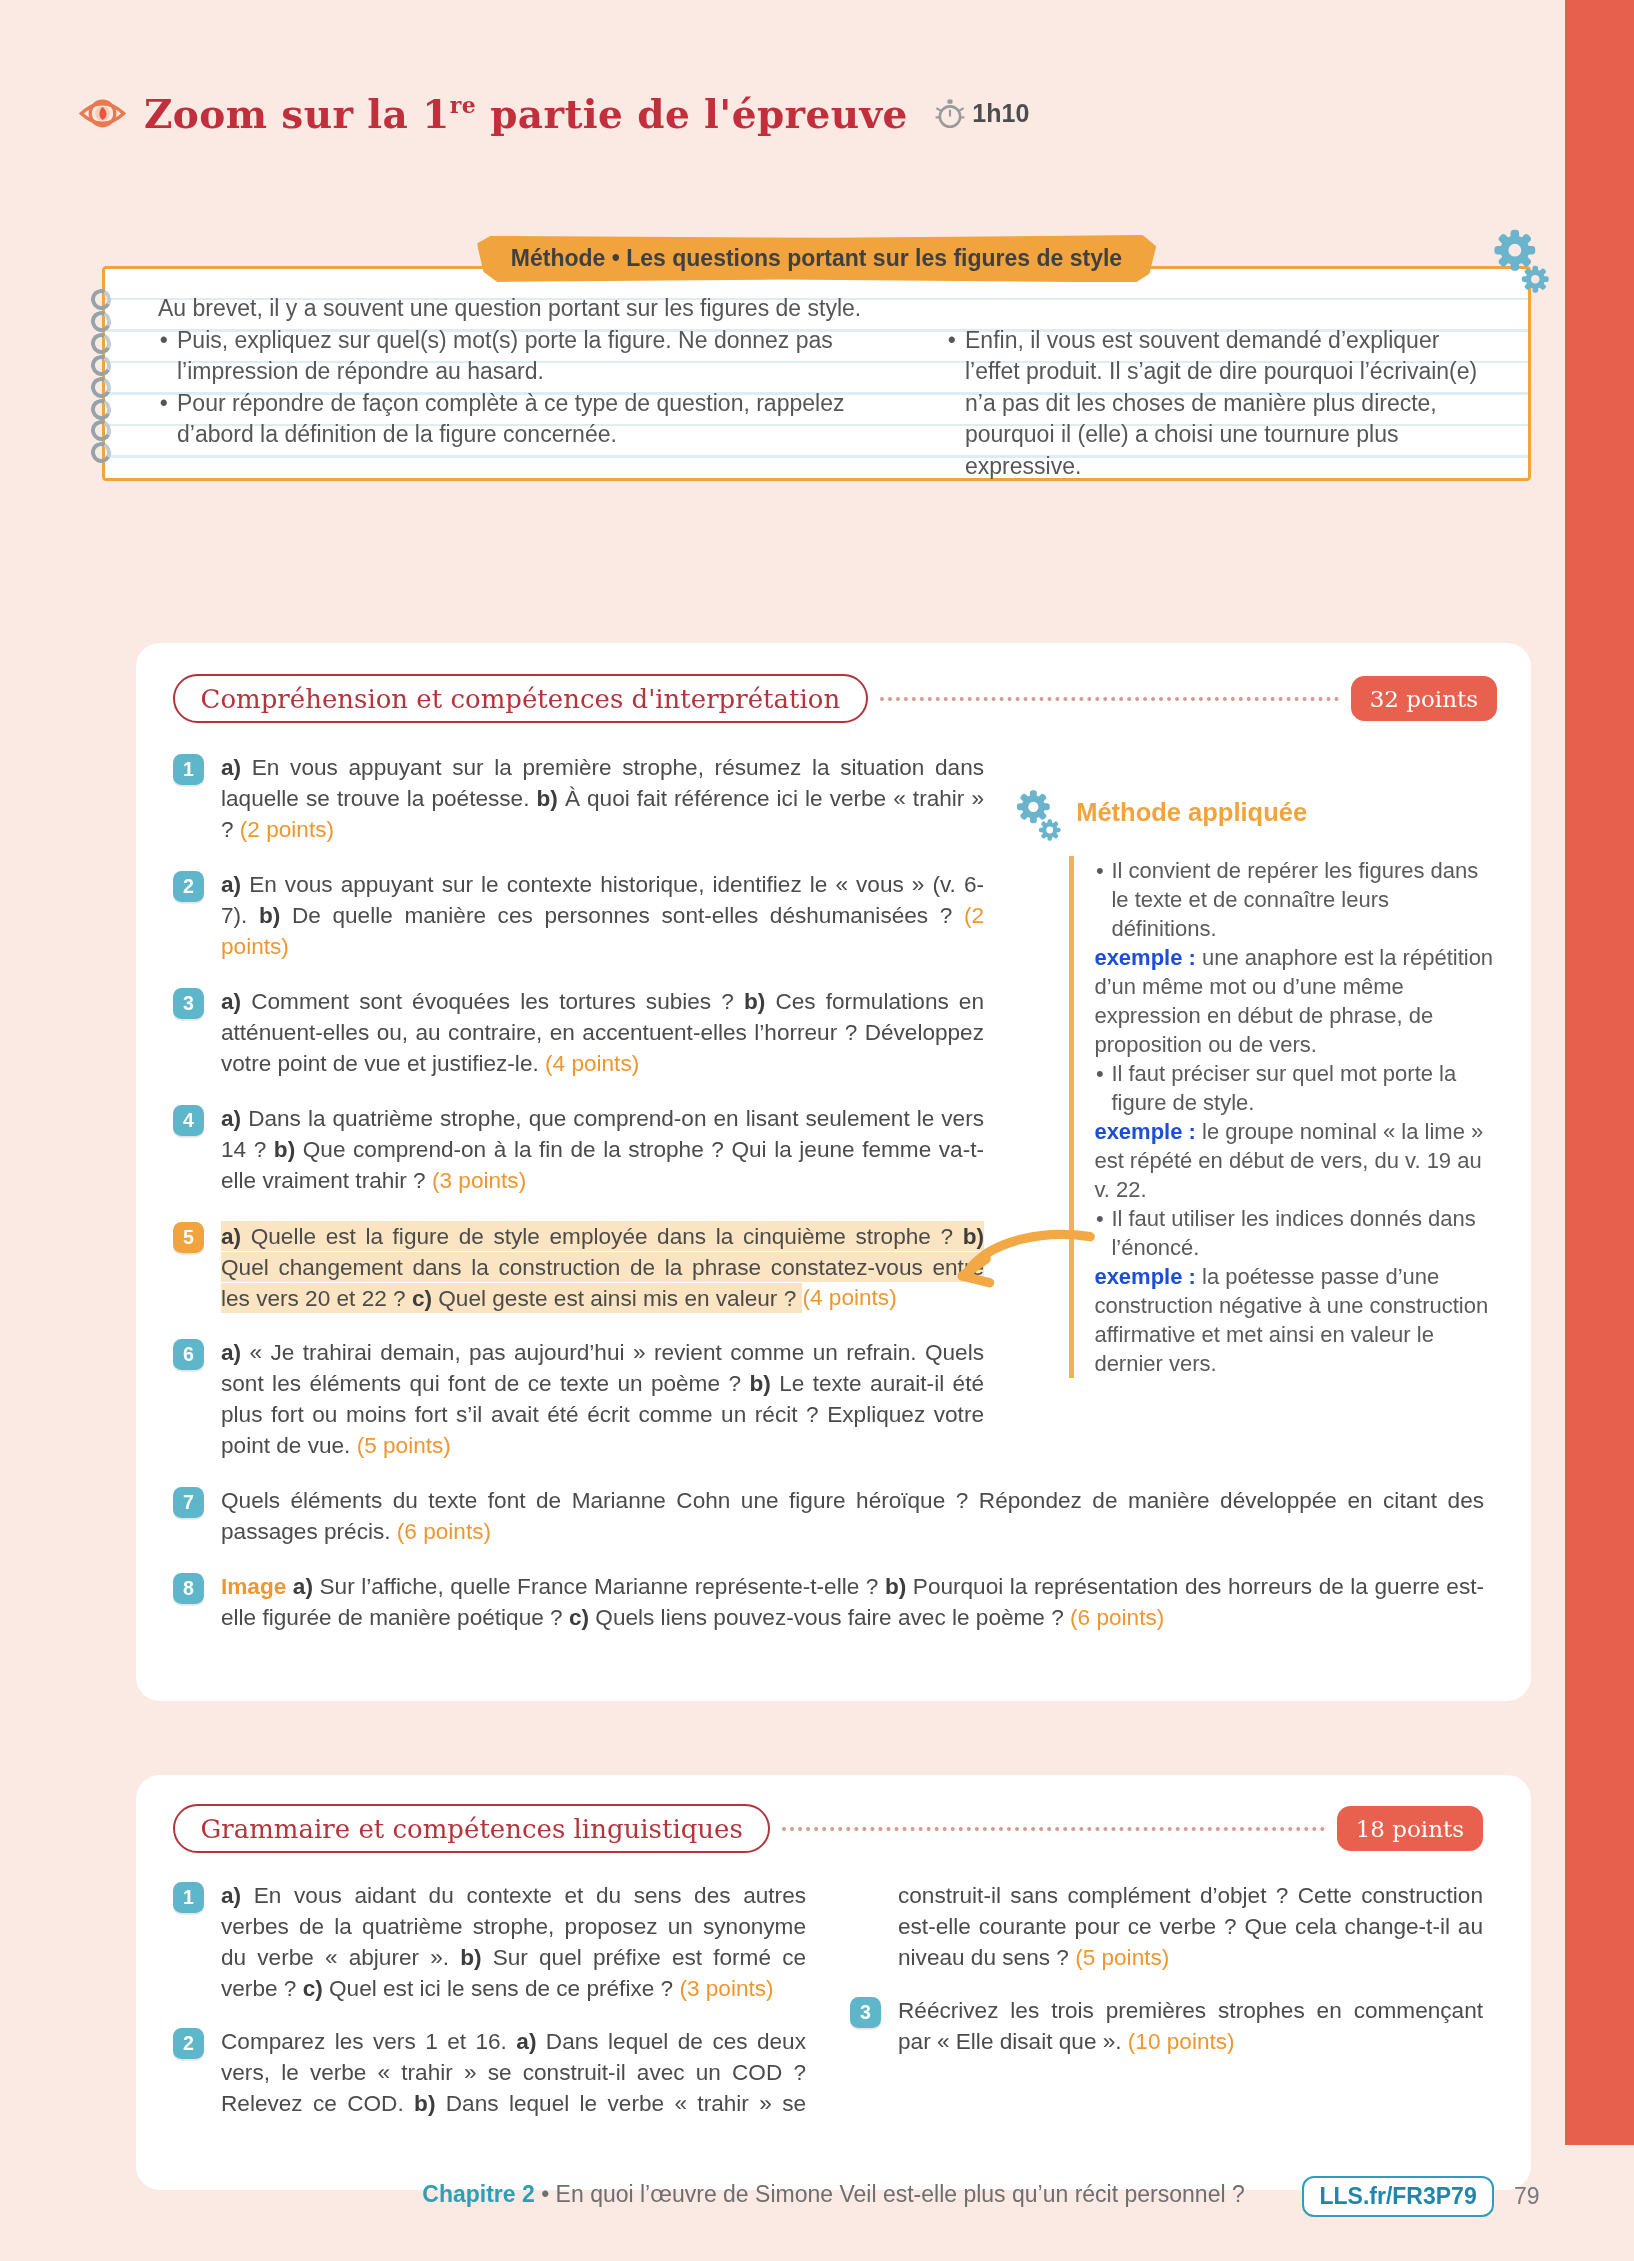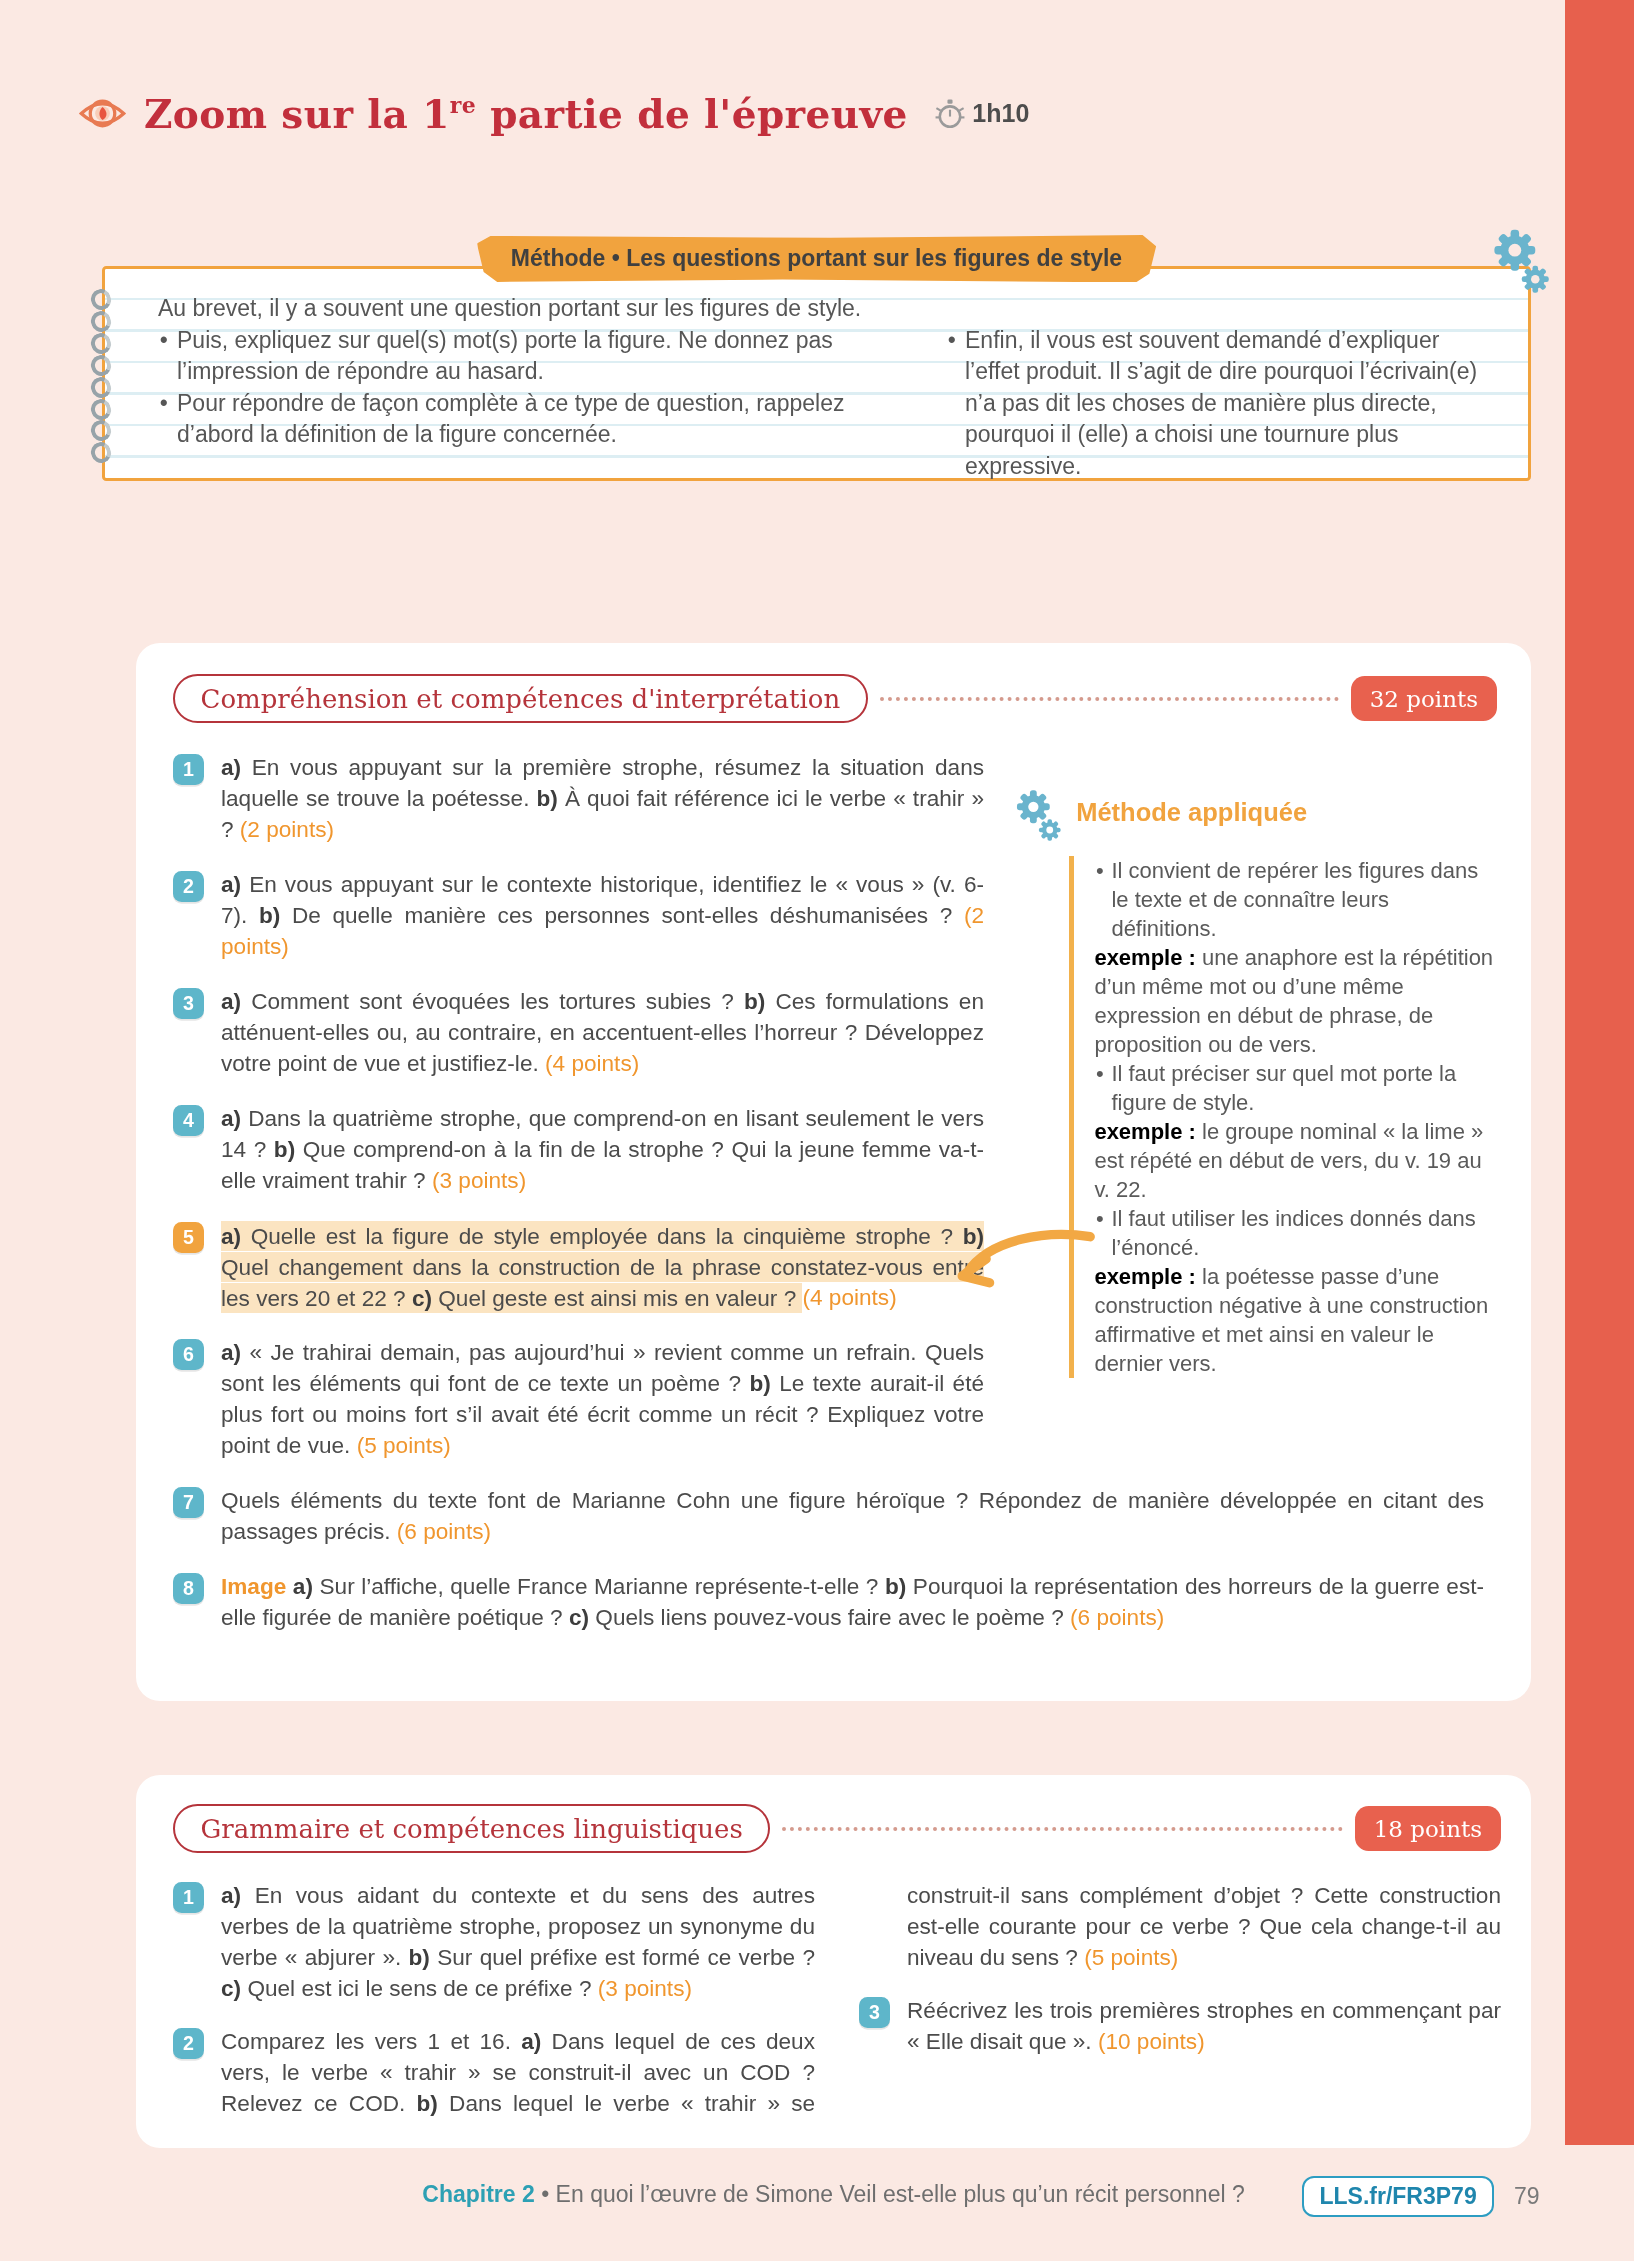--- a/index.html
+++ b/index.html
@@ -41,21 +41,21 @@
   .methode-cols { display:flex; gap:39px; padding:24px 31px 0 53px; font-size:23px; line-height:31.5px; color:#565656; }
   .m-left { width:749px; }
   .m-right { flex:1; padding-top:31.5px; }
   .m-bullet { position:relative; padding-left:19px; }
   .m-bullet::before { content:"•"; position:absolute; left:1.7px; color:#565656; }
   .gears-topright { position:absolute; right:-25.5px; top:-41px; }
 
   
   .card { position:absolute; left:136px; width:1395px; background:#ffffff; border-radius:24px; }
   .card1 { top:643px; height:1058px; padding:31px 34px 0 37px; }
-  .card2 { top:1775px; height:373px; padding:29px 30px 0 37px; }
+  .card2 { top:1775px; height:415px; padding:29px 48px 0 37px; }
 
   .section-head { display:flex; align-items:center; }
   .section-pill {
     border:2.6px solid #b5343b; border-radius:37px; padding:7.7px 25.5px;
     font-family:"DejaVu Serif", serif; font-weight:normal; font-size:26px; color:#b5343b; white-space:nowrap;
   }
   .dots { flex:1; height:0; border-top:4.3px dotted #d49a8d; margin:0 12px; }
   .points-badge {
     background:#e8614e; color:#ffffff; font-family:"DejaVu Serif", serif;
     font-size:23px; padding:9.4px 19px; border-radius:13.6px; white-space:nowrap;
@@ -79,21 +79,21 @@
   .seg-o { color:#f0962e; font-weight:bold; }
   .hl { background:#fbe4c1; -webkit-box-decoration-break:clone; box-decoration-break:clone; padding:2.6px 0; }
 
   
   .sidebar { flex:1; margin-left:29px; padding-top:37px; }
   .sb-head { display:flex; align-items:flex-start; gap:10.2px; }
   .sb-title { font-size:25.5px; font-weight:bold; color:#f1a33e; padding-top:8.5px; }
   .sb-items { margin-top:10.2px; margin-left:56px; border-left:5.1px solid #f2b14c; padding-left:20.4px; display:flex; flex-direction:column; font-size:22px; line-height:29px; color:#5a5a5a; }
   .sb-bullet { position:relative; padding-left:17px; }
   .sb-bullet::before { content:"•"; position:absolute; left:1.7px; }
-  .sb-example .seg-b { color:#000000; }
+  .sb-example .seg-b { color:#1d4ed8; }
 
   .curved-arrow { position:absolute; left:952px; top:1223px; }
 
   
   .g-cols { margin-top:27px; column-count:2; column-gap:44px; height:261px; column-fill:auto; }
   .g-cols .question { margin-bottom:22px; }
 
   
   .page-footer { position:absolute; left:136px; top:2176px; width:1395px; height:43px; }
   .footer-text { position:absolute; left:50%; top:5.1px; transform:translateX(-50%); white-space:nowrap; font-size:23px; color:#6e6e6e; }

